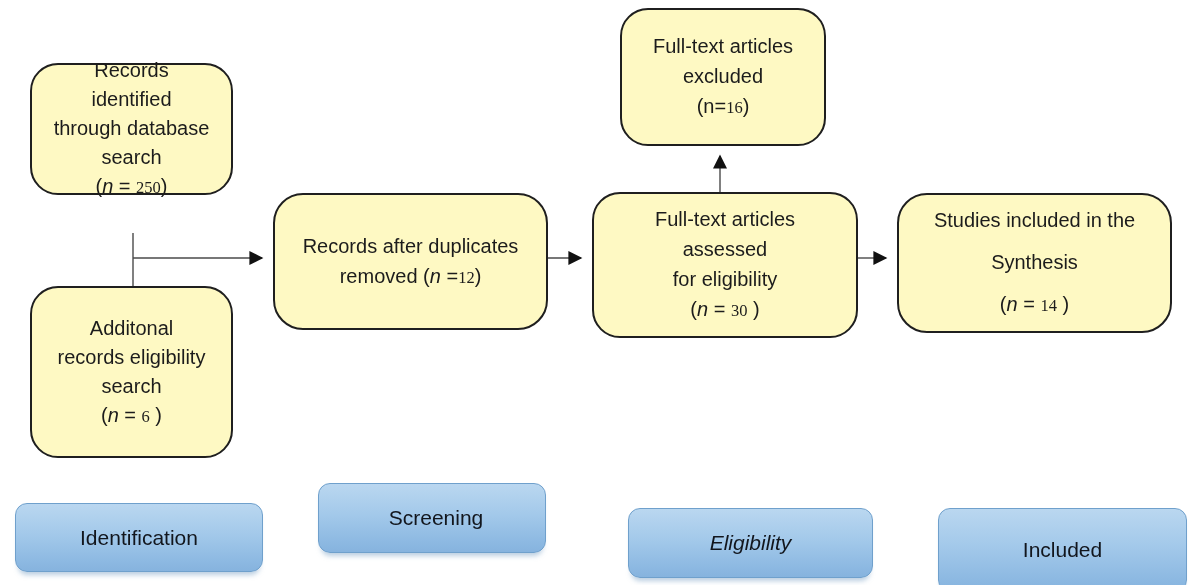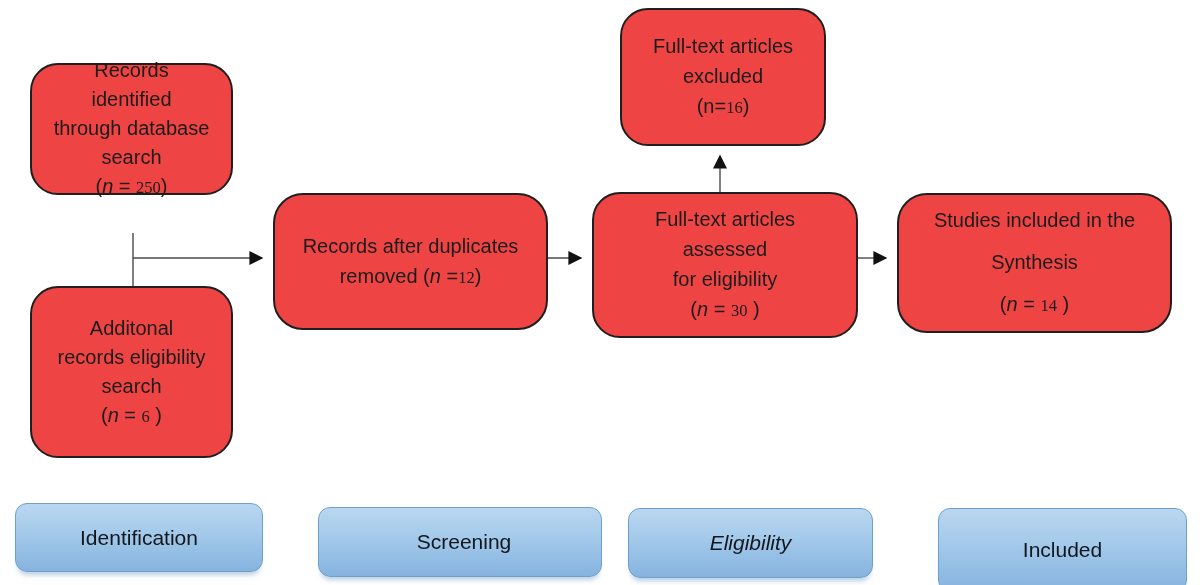--- a/index.html
+++ b/index.html
@@ -14,21 +14,21 @@
   }
   .connectors {
     position: absolute;
     left: 0; top: 0;
     pointer-events: none;
   }
   .cline { stroke: #4a4a4a; stroke-width: 1.4; }
   .fbox {
     position: absolute;
     box-sizing: border-box;
-    background: #ef4444;
+    background: #fef9c3;
     border: 2px solid #1f1f1f;
     border-radius: 28px;
     display: flex;
     flex-direction: column;
     justify-content: center;
     align-items: center;
     text-align: center;
     font-size: 20px;
     line-height: 30px;
     padding: 4px 10px;
@@ -107,21 +107,21 @@
 
   <div class="fbox wide" style="left:897px; top:193px; width:275px; height:140px;gap:12px;">
     <div>Studies included in the</div>
     <div>Synthesis</div>
     <div><span>(</span><span class="nvar">n</span><span> = </span><span class="num">14</span><span> )</span></div>
   </div>
 
   <div class="stage" style="left:15px; top:503px; width:248px; height:69px;">
     <span>Identification</span>
   </div>
-  <div class="stage" style="left:318px; top:507px; width:284px; height:70px;padding-left:8px;">
+  <div class="stage" style="left:318px; top:483px; width:228px; height:70px;padding-left:8px;">
     <span>Screening</span>
   </div>
   <div class="stage" style="left:628px; top:508px; width:245px; height:70px;font-style:italic;">
     <span>Eligibility</span>
   </div>
   <div class="stage" style="left:938px; top:508px; width:249px; height:84px;">
     <span>Included</span>
   </div>
 
 </div>

